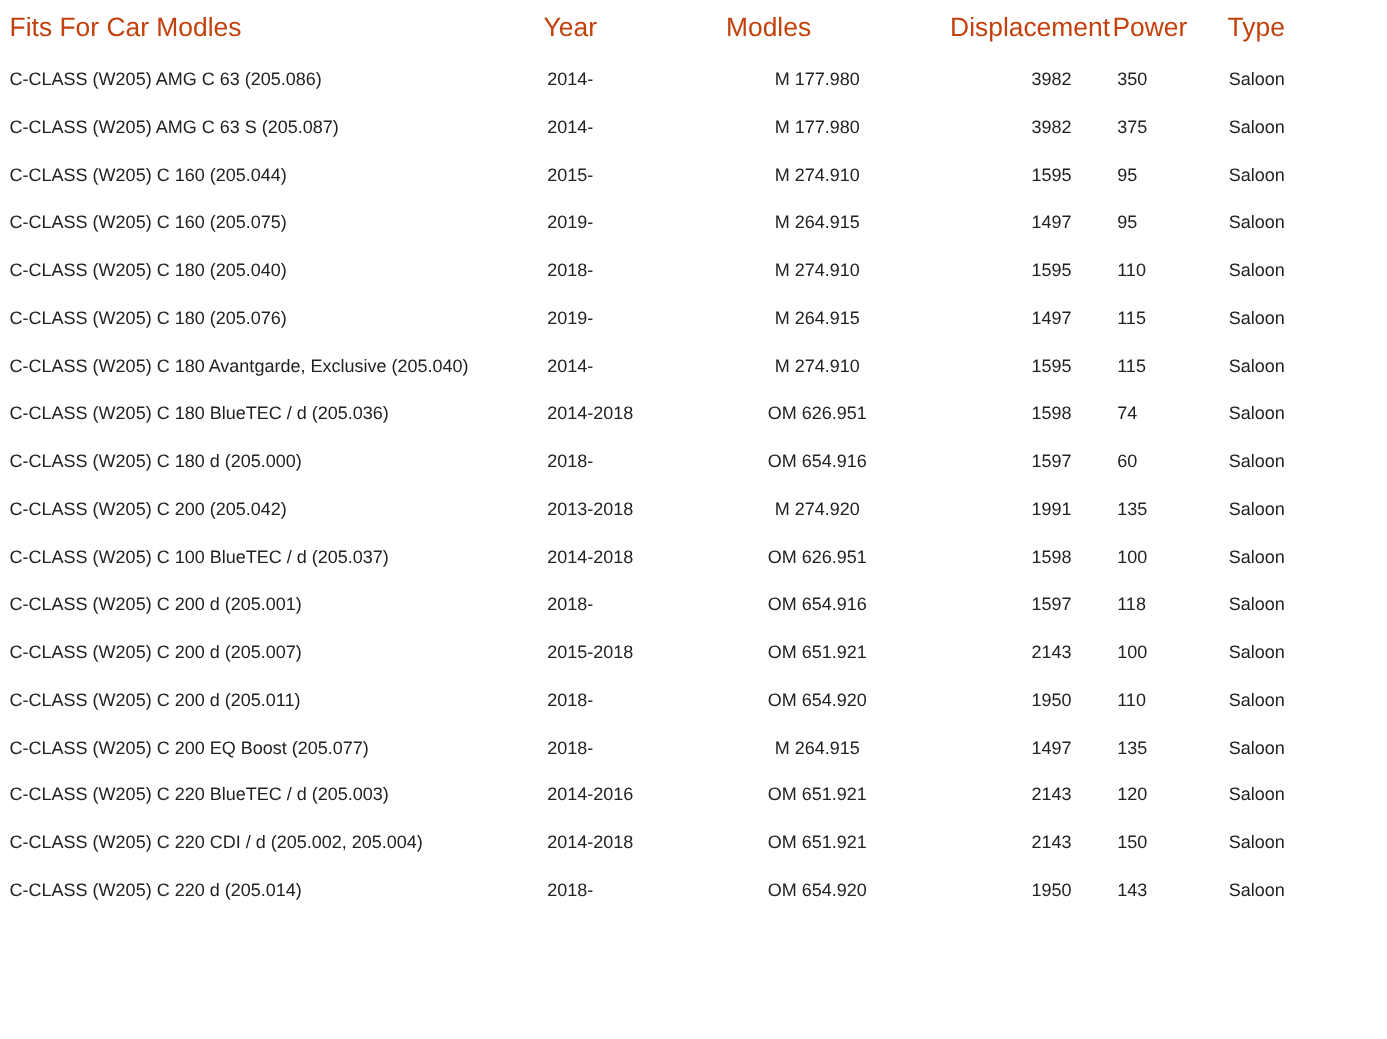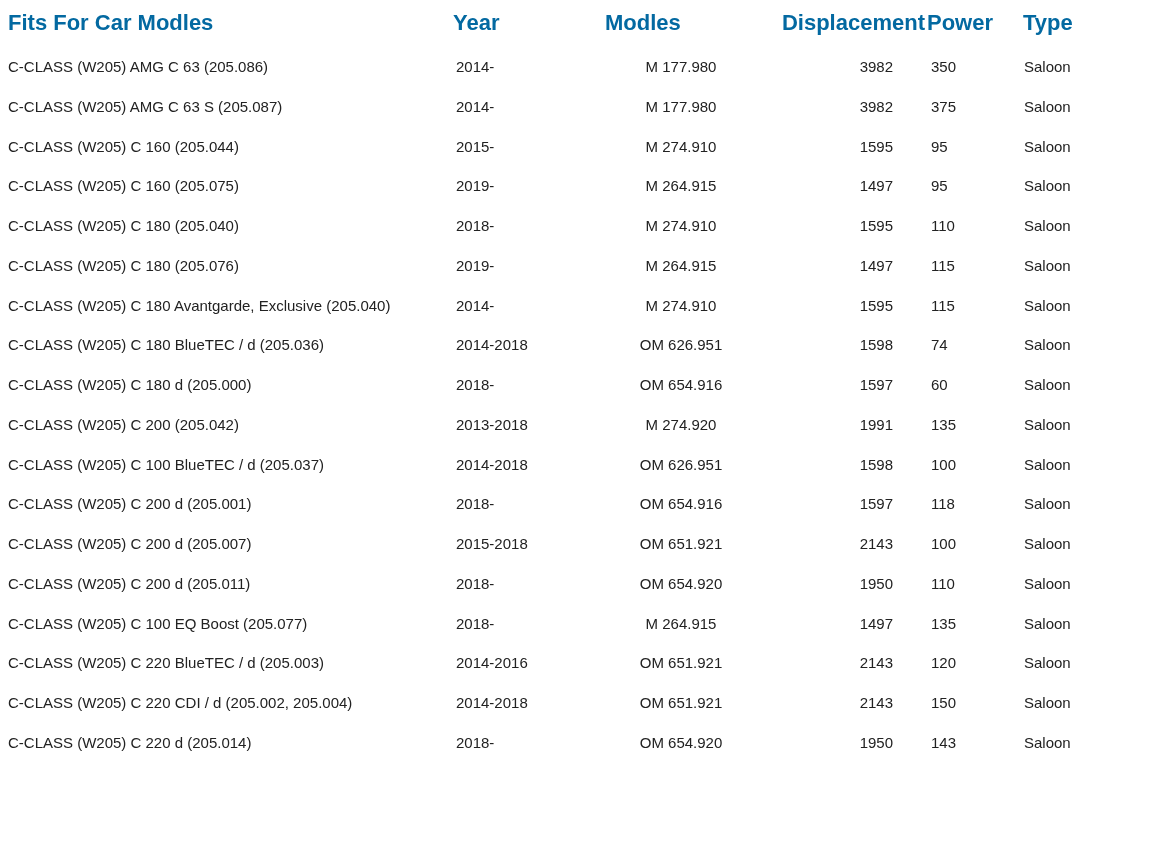--- a/index.html
+++ b/index.html
@@ -13,22 +13,22 @@
     font-family: "Liberation Sans", sans-serif;
     color: #222222;
     overflow: hidden;
   }
   .fitment-table {
     width: 1156px;
     border-collapse: collapse;
     table-layout: fixed;
   }
   .fitment-table th {
-    font-weight: bold;
-    color: #0369a1;
+    font-weight: normal;
+    color: #c2410c;
     font-size: 22px;
     text-align: left;
     padding: 10px 0 12px 0;
     vertical-align: top;
     white-space: nowrap;
   }
   .fitment-table td {
     font-size: 15px;
     color: #222222;
     padding: 10px 0 11px 0;
@@ -183,21 +183,21 @@
       </tr>
       <tr>
         <td class="col-model">C-CLASS (W205) C 200 d (205.011)</td>
         <td class="col-year">2018-</td>
         <td class="col-engine">OM 654.920</td>
         <td class="col-disp">1950</td>
         <td class="col-power">110</td>
         <td class="col-type">Saloon</td>
       </tr>
       <tr>
-        <td class="col-model">C-CLASS (W205) C 100 EQ Boost (205.077)</td>
+        <td class="col-model">C-CLASS (W205) C 200 EQ Boost (205.077)</td>
         <td class="col-year">2018-</td>
         <td class="col-engine">M 264.915</td>
         <td class="col-disp">1497</td>
         <td class="col-power">135</td>
         <td class="col-type">Saloon</td>
       </tr>
       <tr>
         <td class="col-model">C-CLASS (W205) C 220 BlueTEC / d (205.003)</td>
         <td class="col-year">2014-2016</td>
         <td class="col-engine">OM 651.921</td>

